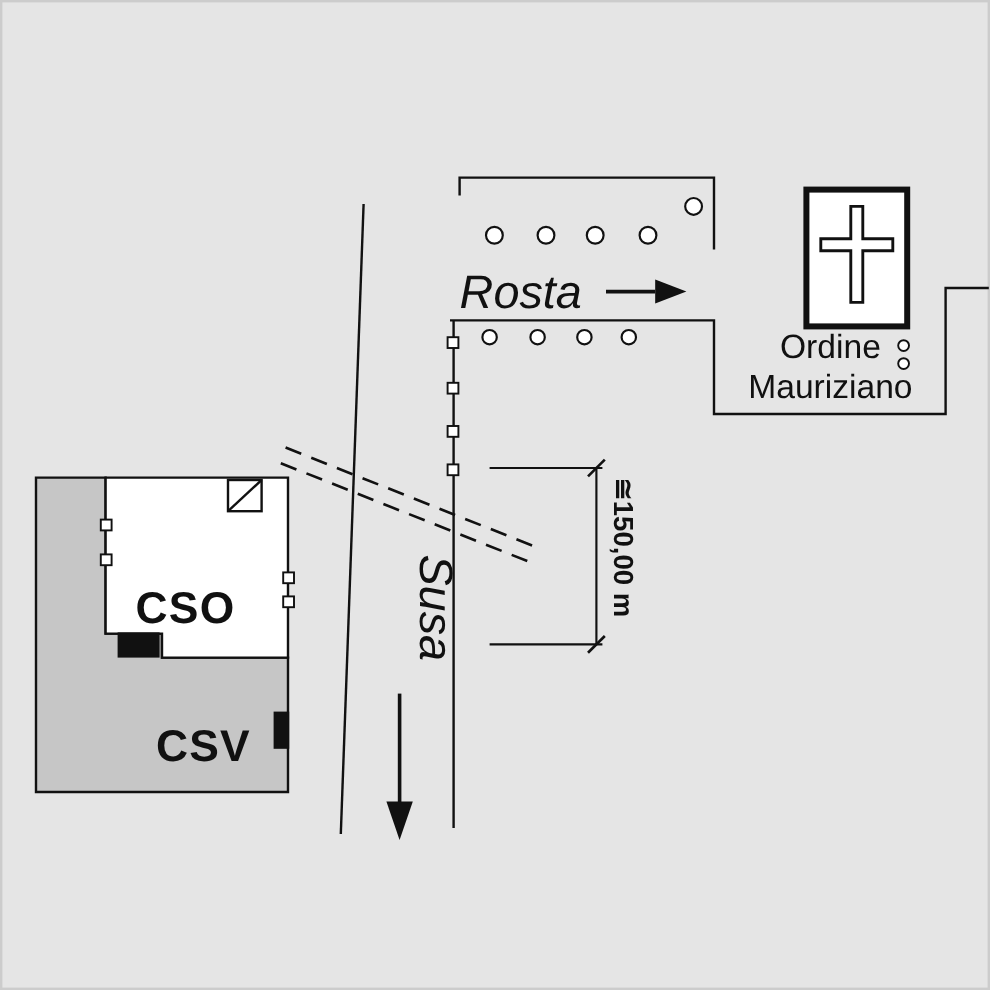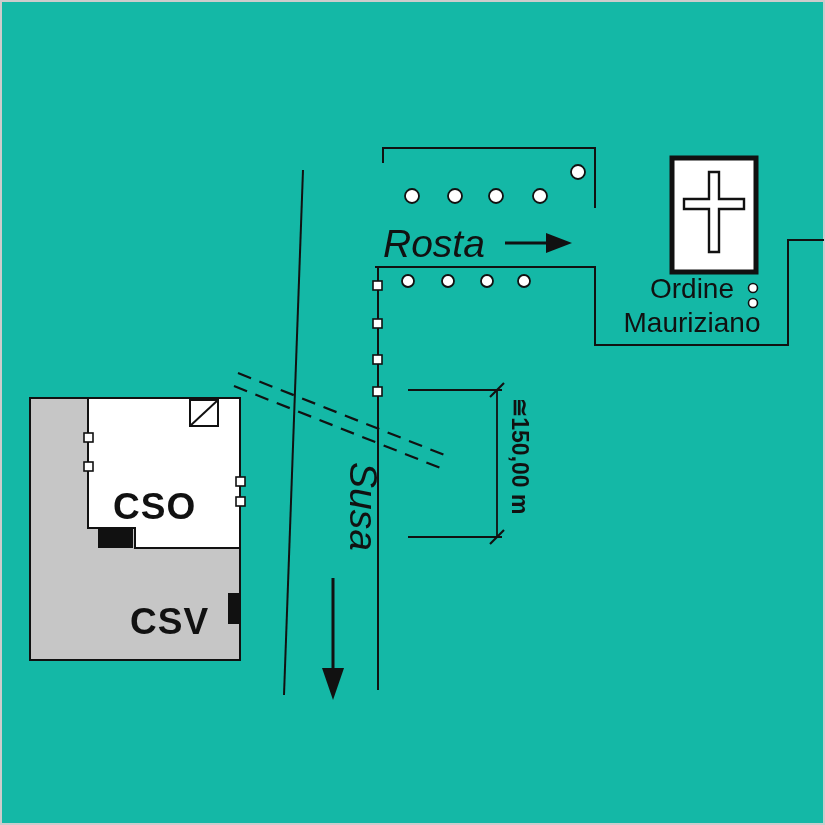--- a/index.html
+++ b/index.html
@@ -1,17 +1,17 @@
 <!DOCTYPE html>
 <html><head>
 <meta charset="utf-8">
 <style>
   html,body{margin:0;padding:0;background:#ffffff;}
   .stage{
-    width:825px;height:825px;position:relative;background:#14b8a6;
+    width:825px;height:825px;position:relative;background:#e5e5e5;
     font-family:"Liberation Sans", sans-serif;overflow:hidden;
   }
   svg{display:block;}
   text{fill:#111111;}
   .lbl-building{font-size:37px;font-weight:bold;letter-spacing:1px;}
   .lbl-road{font-size:39px;font-style:italic;}
   .lbl-landmark{font-size:28px;}
   .lbl-dim{font-size:23px;font-weight:bold;}
 </style>
 </head>

